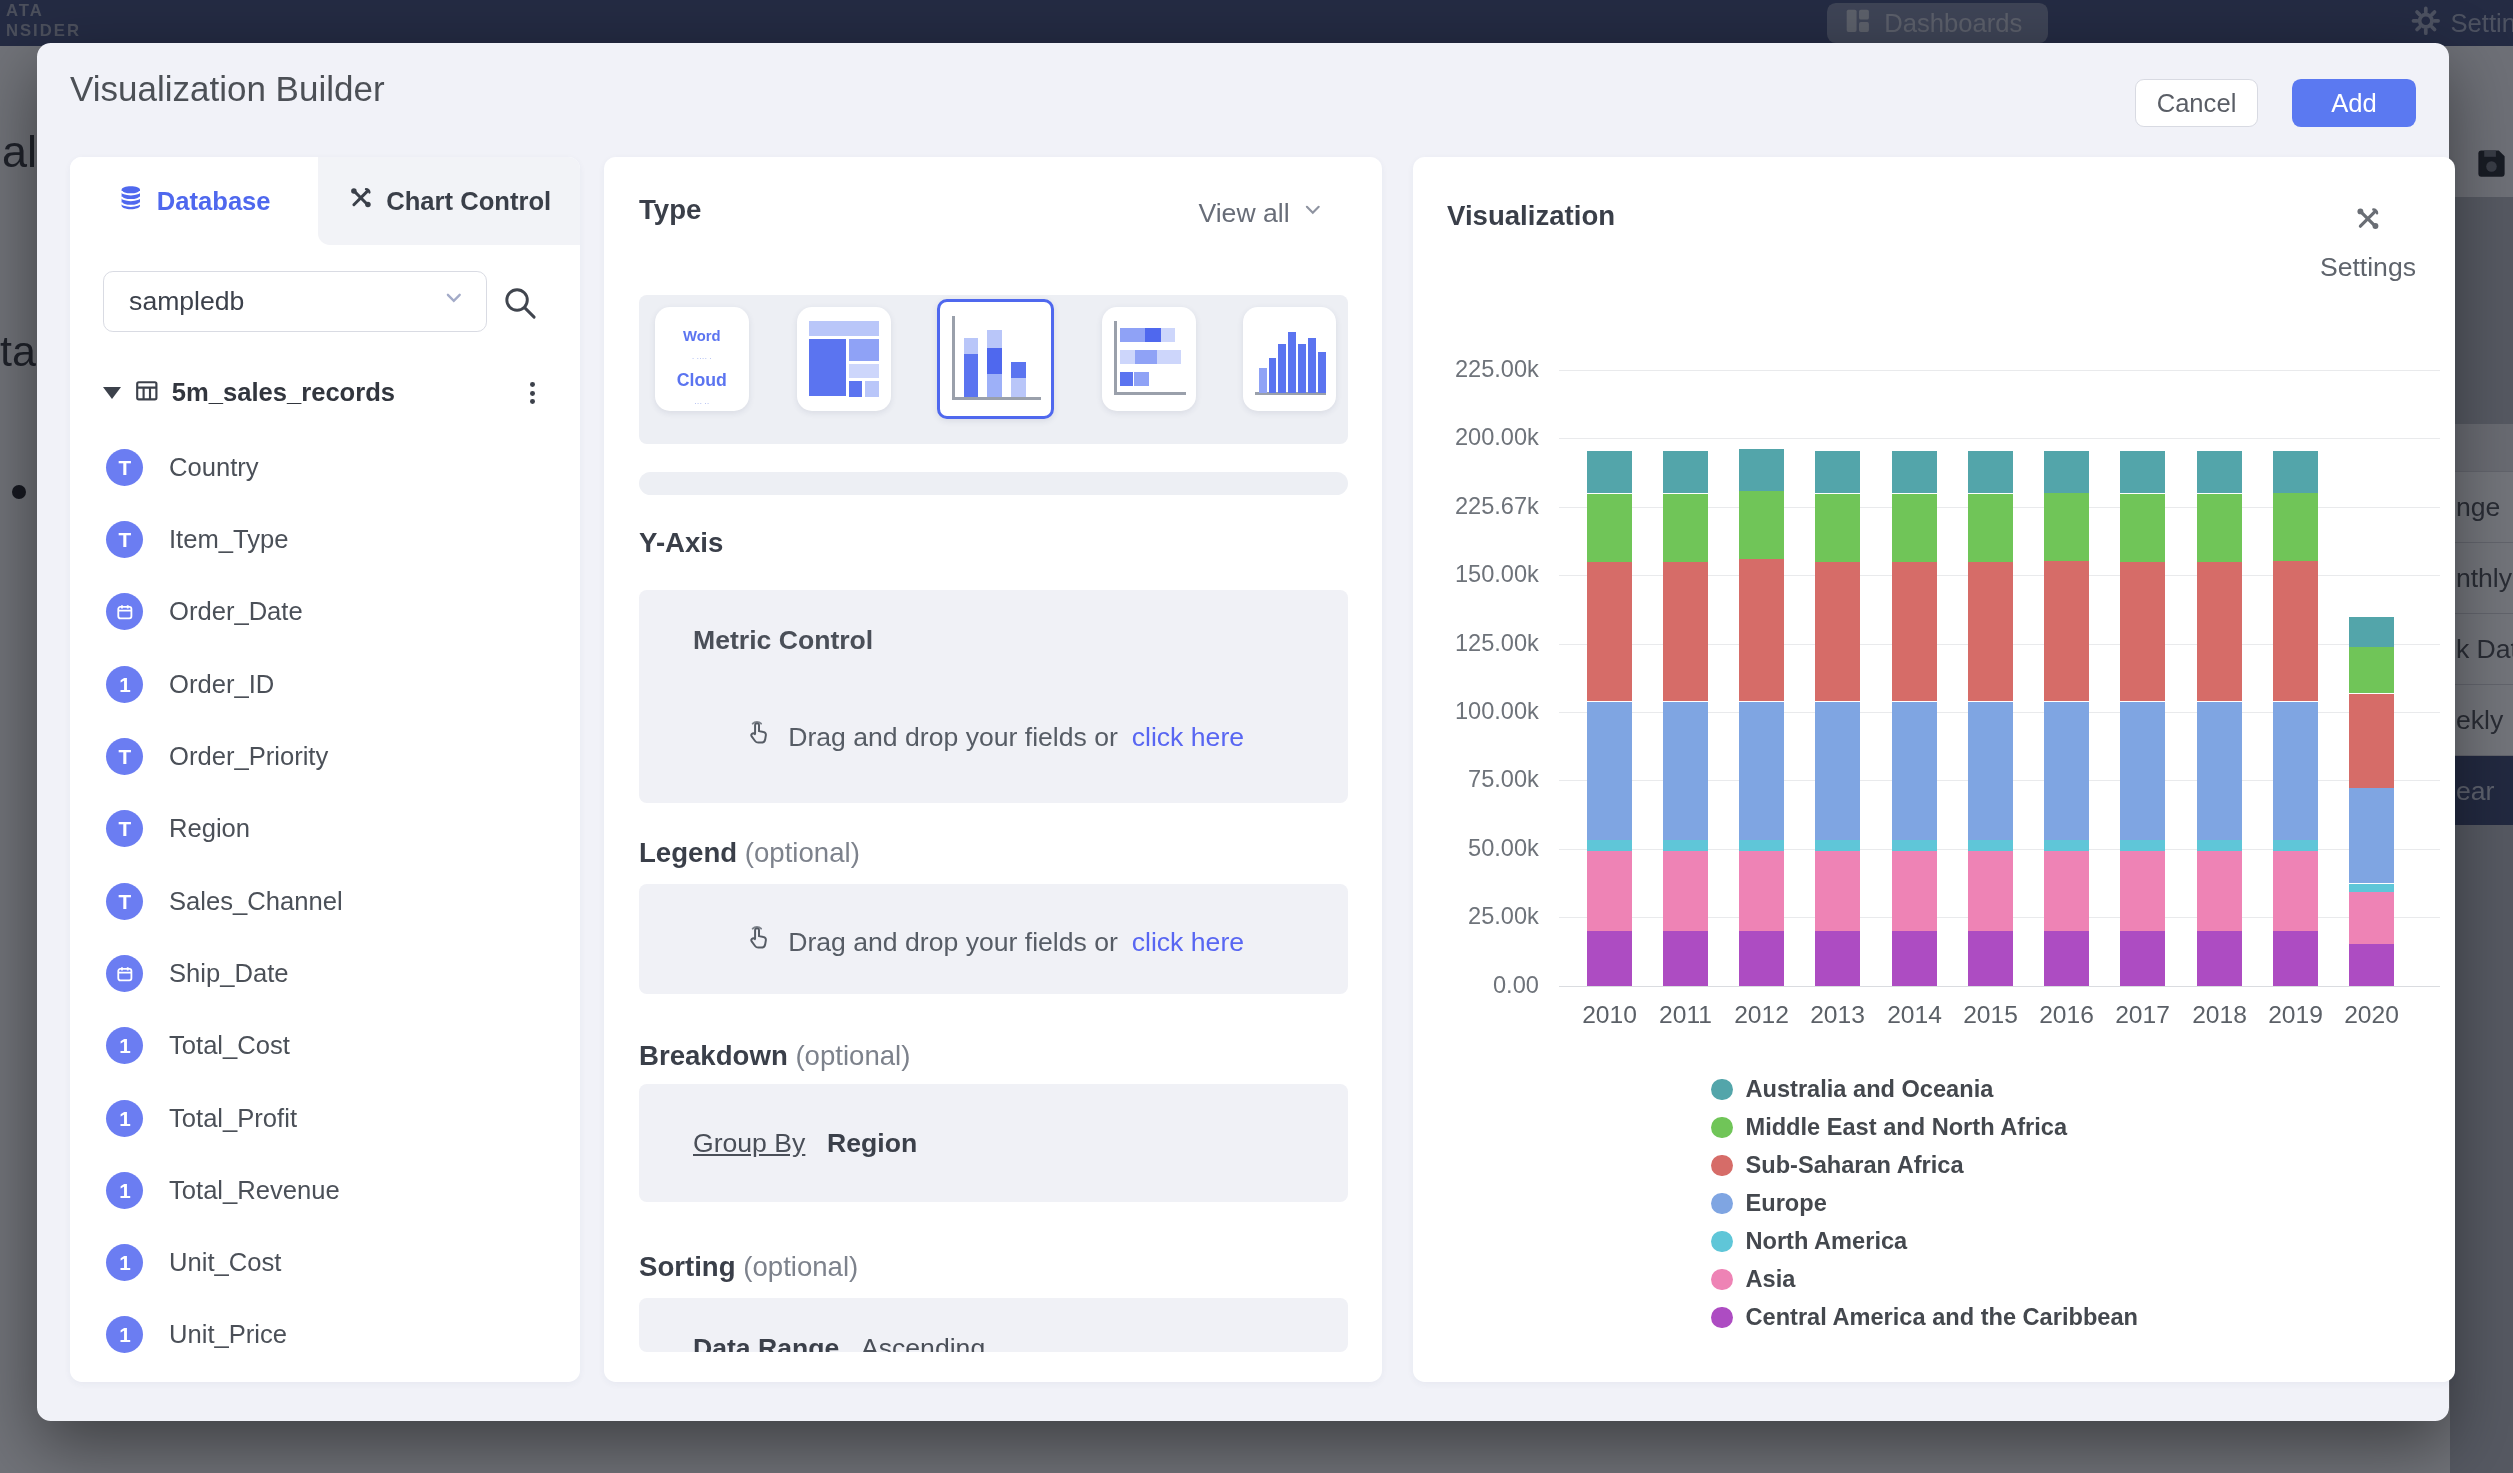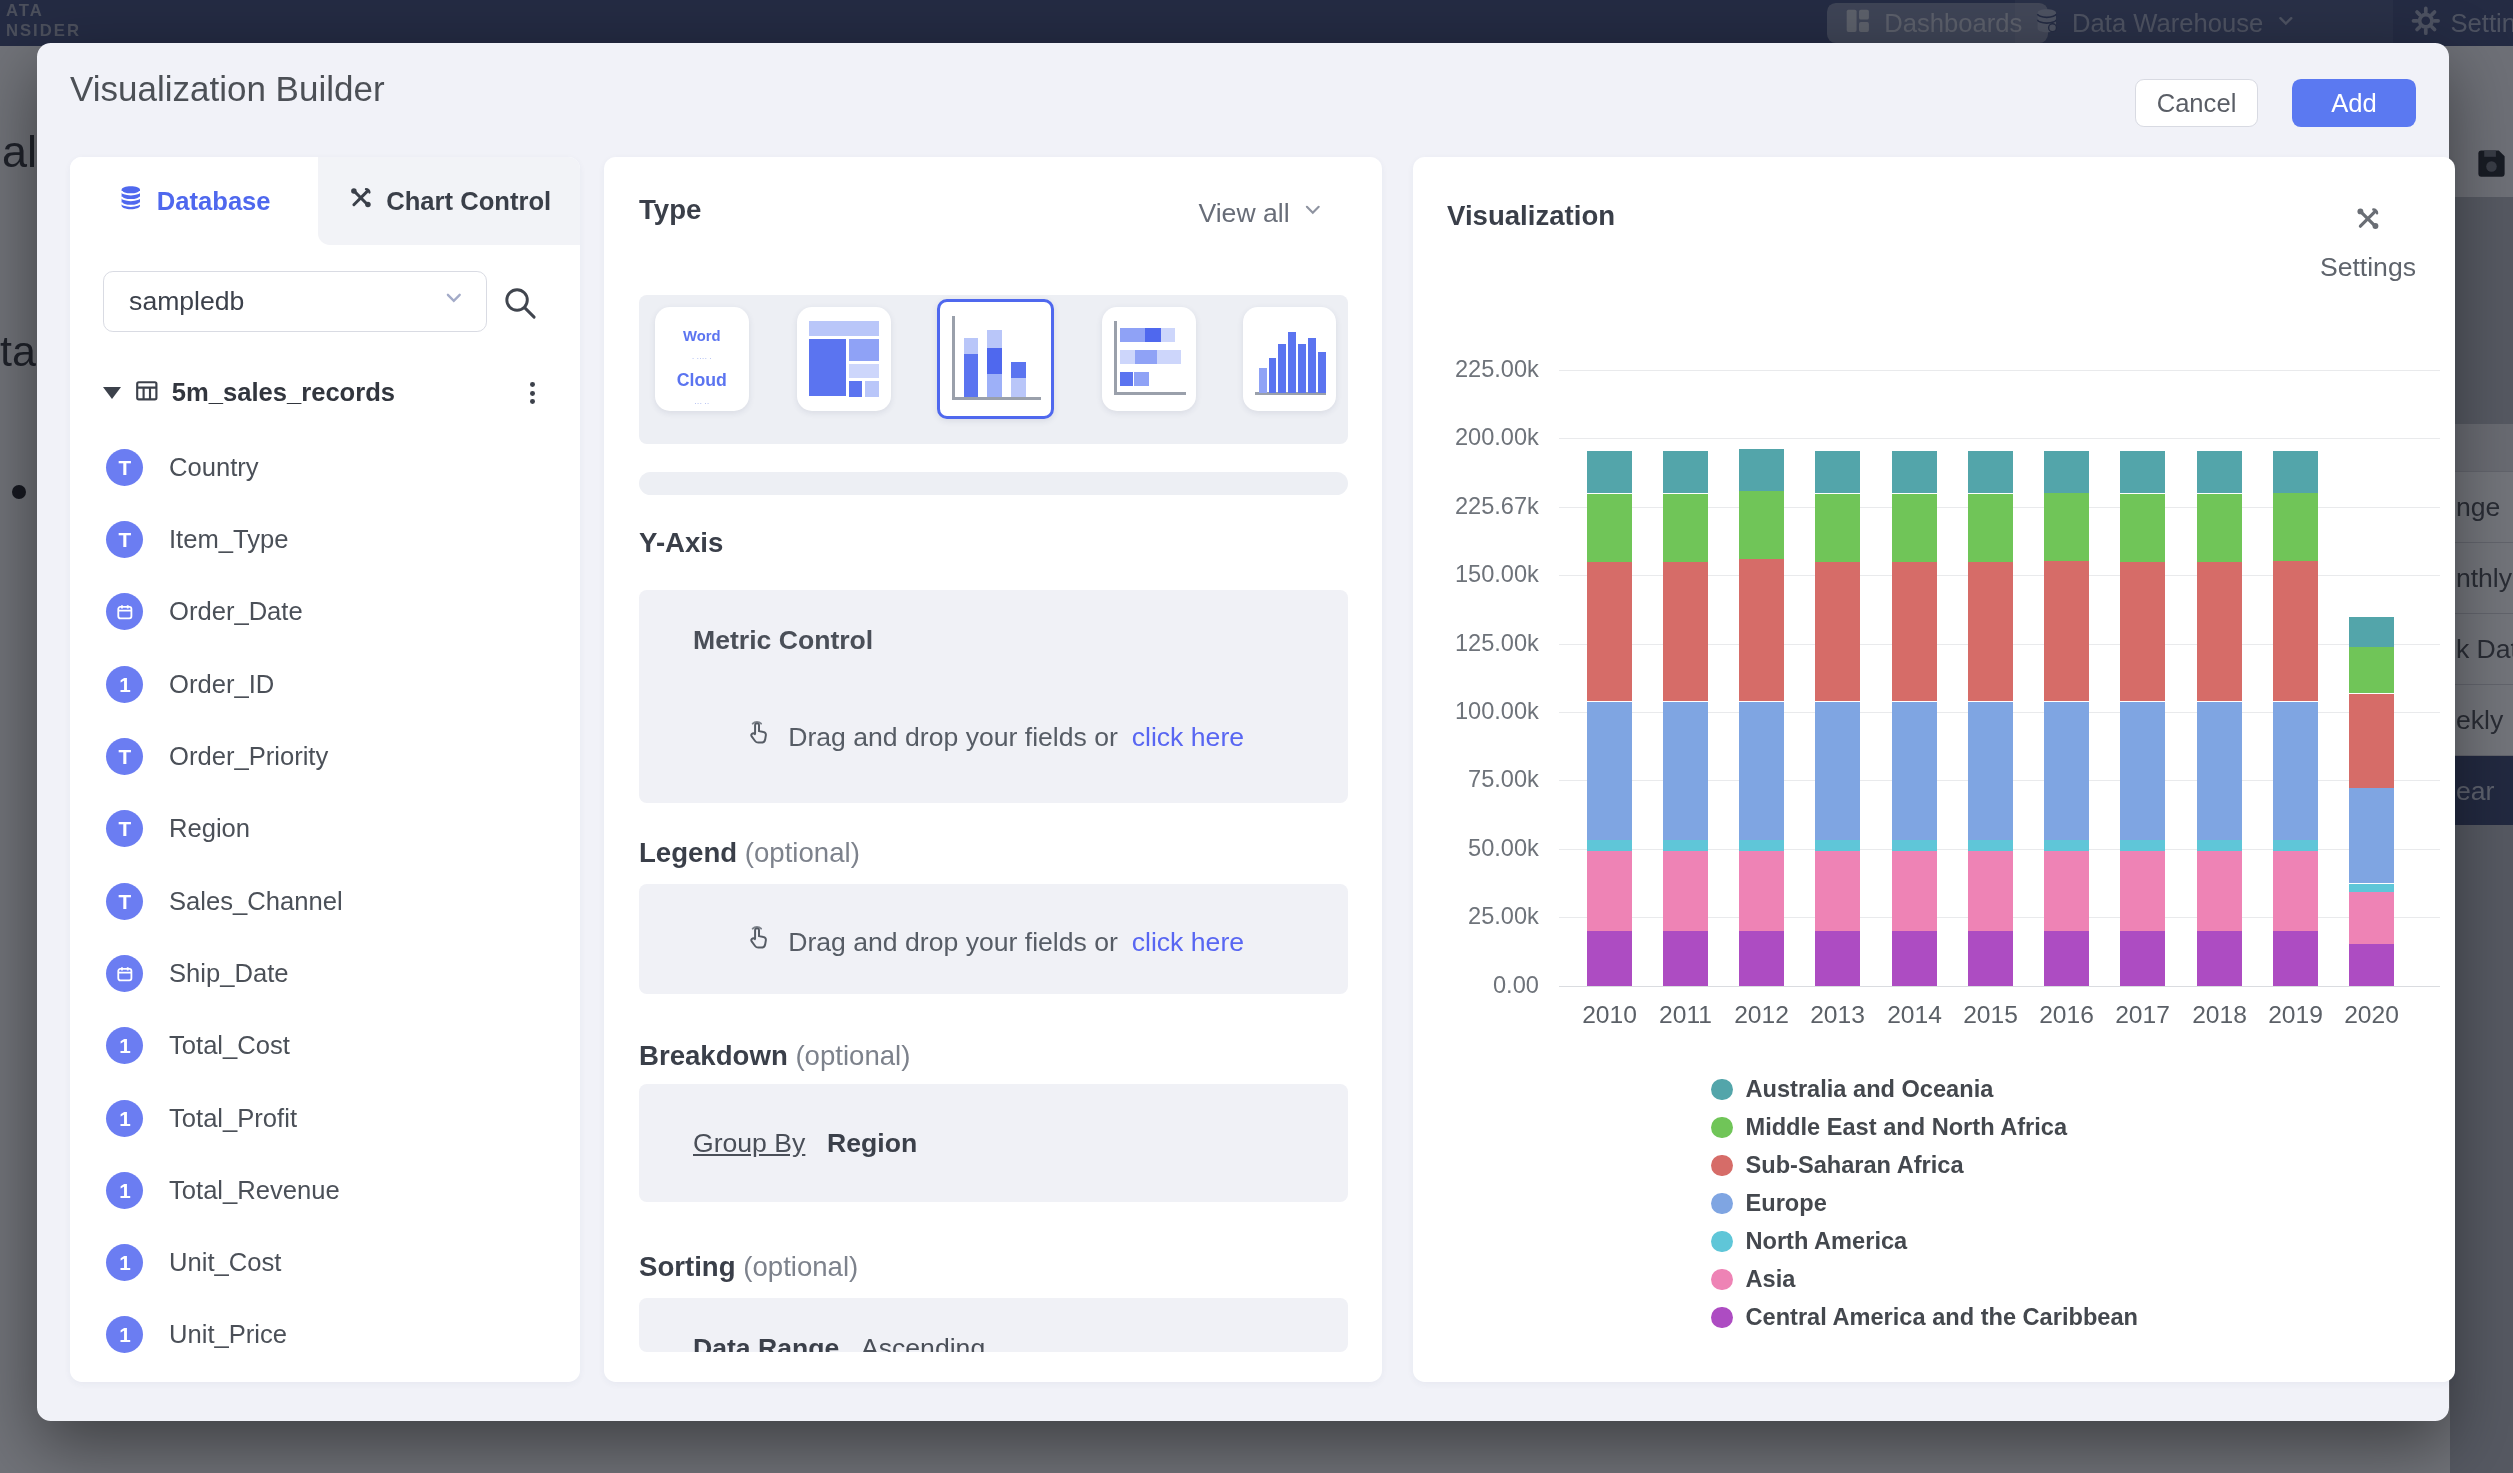--- a/index.html
+++ b/index.html
@@ -114,35 +114,20 @@
     <div class="logo"><span>ATA</span><br><span>NSIDER</span></div>
     <div class="nav-pill">
       <span>
         <svg width="29.6" height="29.6" viewBox="0 0 24 24" fill="#c6cad6">
             <rect x="3" y="3" width="8" height="18" rx="1.5"></rect>
             <rect x="13" y="3" width="8" height="8" rx="1.5"></rect>
             <rect x="13" y="13" width="8" height="8" rx="1.5"></rect>
           </svg>
       </span>
       <span class="nav-label">Dashboards</span>
-    </div>
-    <div class="nav-dw">
-      <span>
-        <svg width="27.6" height="27.6" viewBox="0 0 24 24">
-            <path fill="#9fa6bd" d="M12 2C7.6 2 4 3.3 4 5v14c0 1.7 3.6 3 8 3s8-1.3 8-3V5c0-1.7-3.6-3-8-3z"></path>
-            <path fill="none" stroke="#33406f" stroke-width="1.4" d="M4 6c0 1.7 3.6 3 8 3s8-1.3 8-3M4 11c0 1.7 3.6 3 8 3s8-1.3 8-3"></path>
-            <circle cx="17" cy="18" r="3.4" fill="#9fa6bd" stroke="#33406f" stroke-width="1.2"></circle>
-          </svg>
-      </span>
-      <span class="nav-label">Data Warehouse</span>
-      <span>
-        <svg width="21.7" height="21.7" viewBox="0 0 24 24" fill="none" stroke="#9fa6bd" stroke-width="2.6" stroke-linecap="round">
-            <path d="M6 9l6 6 6-6"></path>
-          </svg>
-      </span>
     </div>
     <div class="nav-set">
       <span>
         <svg width="29.6" height="29.6" viewBox="0 0 24 24">
             <g stroke="#9fa6bd" stroke-width="3" stroke-linecap="round">
               <circle cx="12" cy="12" r="5" fill="none"></circle>
               <path d="M12 2v3M12 19v3M2 12h3M19 12h3M4.9 4.9l2.1 2.1M17 17l2.1 2.1M19.1 4.9L17 7M7 17l-2.1 2.1"></path>
             </g>
           </svg>
       </span>

